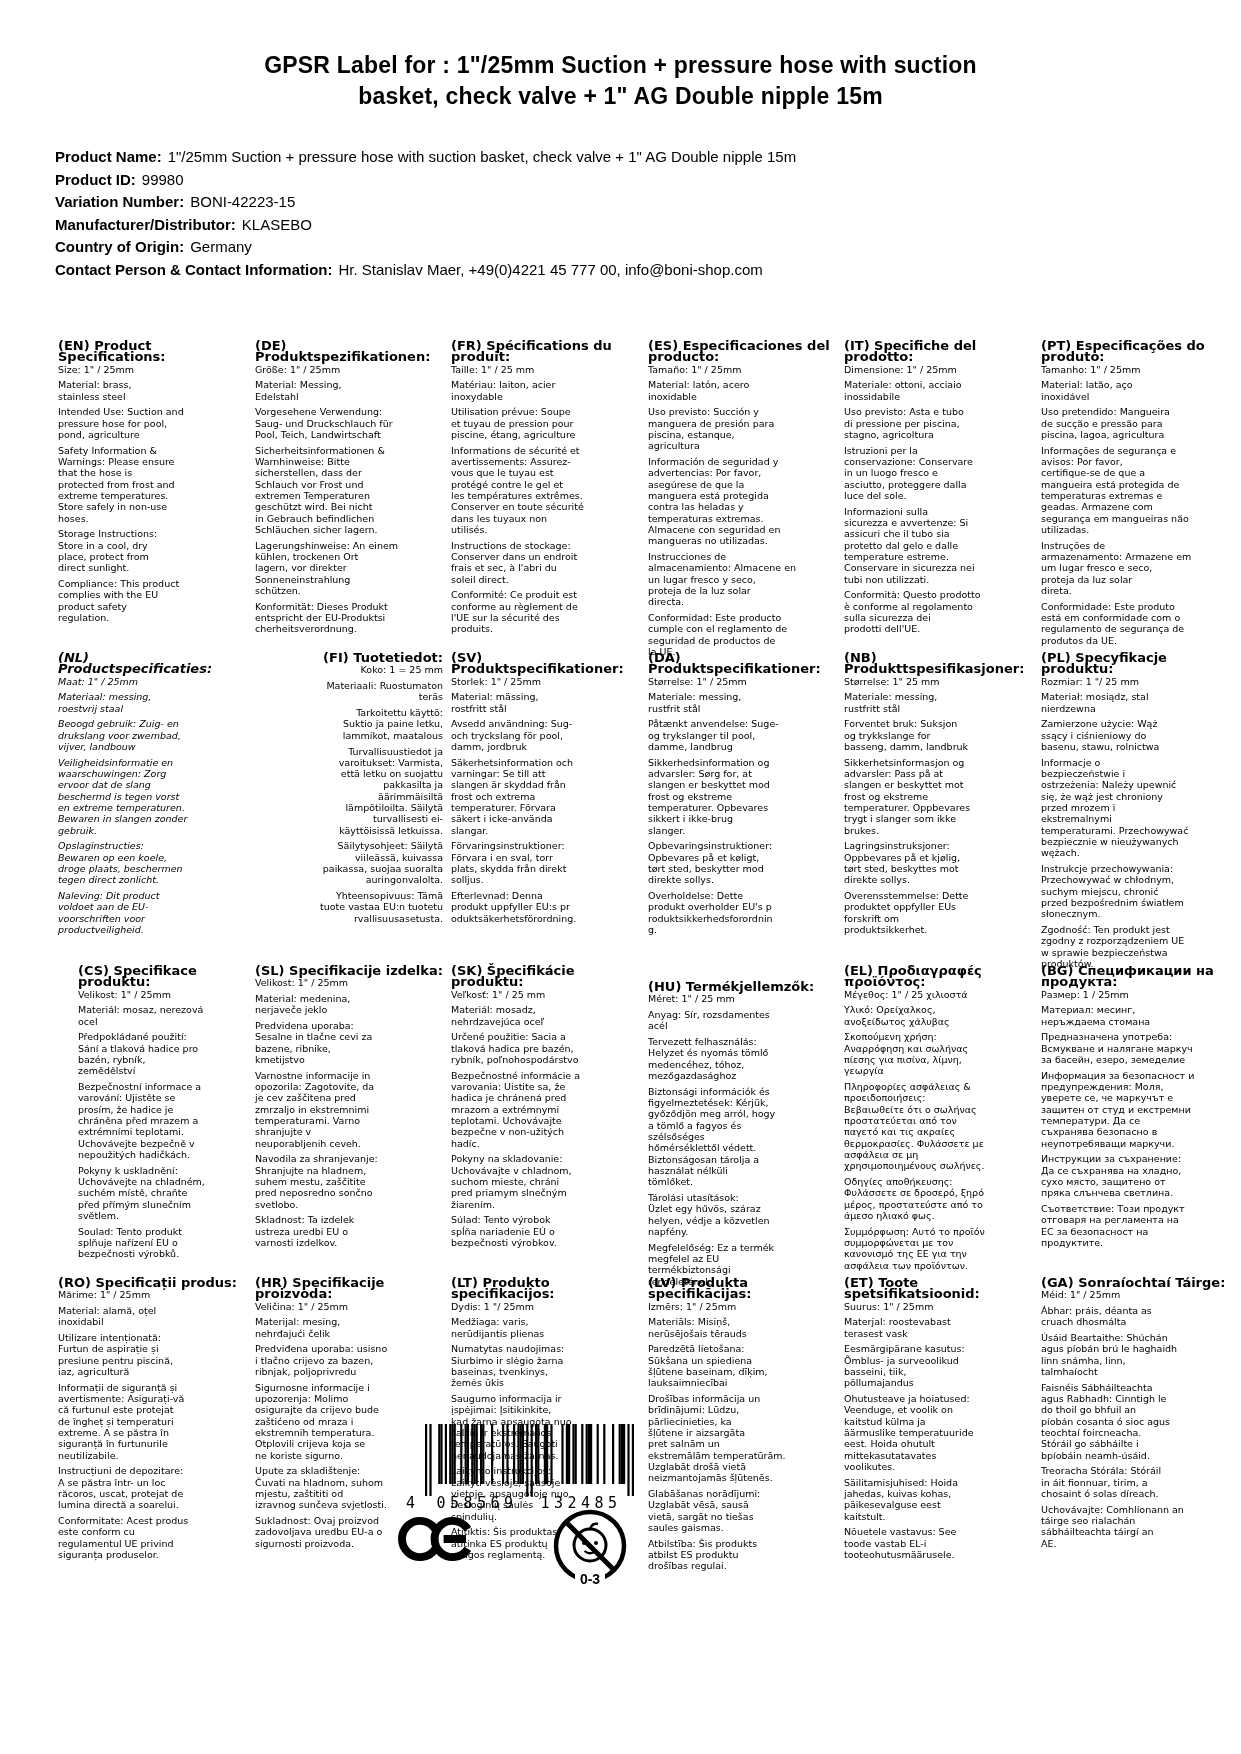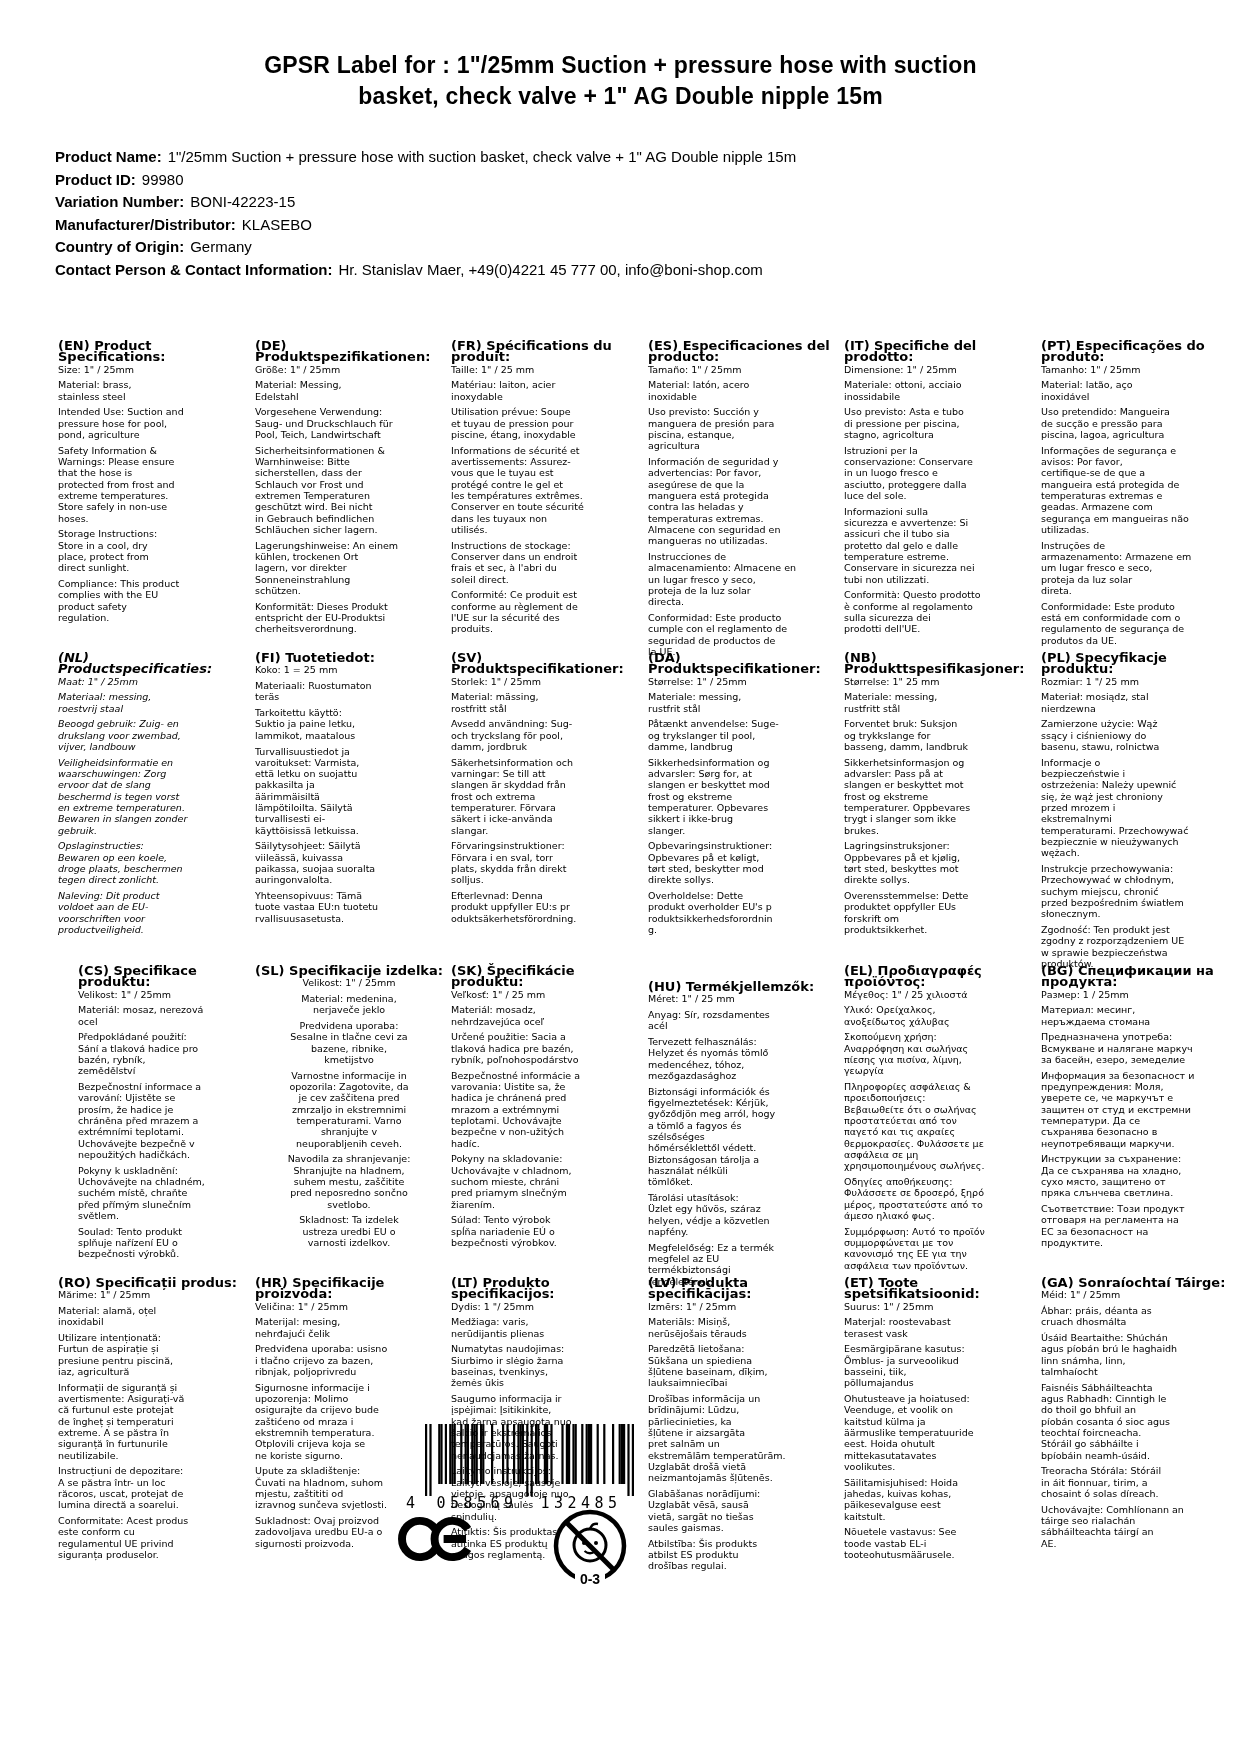--- a/index.html
+++ b/index.html
@@ -101,21 +101,21 @@
 entspricht der EU-Produktsi
 cherheitsverordnung.</p>
       </div>
       <div class="lang-block" style="left: 451px; top: 340px;">
         <div class="lang-heading">(FR) Spécifications du produit:</div>
         <p class="lang-para">Taille: 1" / 25 mm</p>
         <p class="lang-para">Matériau: laiton, acier
 inoxydable</p>
         <p class="lang-para">Utilisation prévue: Soupe
 et tuyau de pression pour
-piscine, étang, inoxydable</p>
+piscine, étang, agriculture</p>
         <p class="lang-para">Informations de sécurité et
 avertissements: Assurez-
 vous que le tuyau est
 protégé contre le gel et
 les températures extrêmes.
 Conserver en toute sécurité
 dans les tuyaux non
 utilisés.</p>
         <p class="lang-para">Instructions de stockage:
 Conserver dans un endroit
@@ -221,21 +221,21 @@
 gebruik.</p>
         <p class="lang-para">Opslaginstructies:
 Bewaren op een koele,
 droge plaats, beschermen
 tegen direct zonlicht.</p>
         <p class="lang-para">Naleving: Dit product
 voldoet aan de EU-
 voorschriften voor
 productveiligheid.</p>
       </div>
-      <div class="lang-block" style="left: 255px; top: 652px;">
+      <div class="lang-block" style="left: 255px; top: 652px; text-align: right;">
         <div class="lang-heading">(FI) Tuotetiedot:</div>
         <p class="lang-para">Koko: 1 = 25 mm</p>
         <p class="lang-para">Materiaali: Ruostumaton
 teräs</p>
         <p class="lang-para">Tarkoitettu käyttö:
 Suktio ja paine letku,
 lammikot, maatalous</p>
         <p class="lang-para">Turvallisuustiedot ja
 varoitukset: Varmista,
 että letku on suojattu
@@ -368,21 +368,21 @@
 nepoužitých hadičkách.</p>
         <p class="lang-para">Pokyny k uskladnění:
 Uchovávejte na chladném,
 suchém místě, chraňte
 před přímým slunečním
 světlem.</p>
         <p class="lang-para">Soulad: Tento produkt
 splňuje nařízení EU o
 bezpečnosti výrobků.</p>
       </div>
-      <div class="lang-block" style="left: 255px; top: 965px; text-align: center;">
+      <div class="lang-block" style="left: 255px; top: 965px;">
         <div class="lang-heading">(SL) Specifikacije izdelka:</div>
         <p class="lang-para">Velikost: 1" / 25mm</p>
         <p class="lang-para">Material: medenina,
 nerjaveče jeklo</p>
         <p class="lang-para">Predvidena uporaba:
 Sesalne in tlačne cevi za
 bazene, ribnike,
 kmetijstvo</p>
         <p class="lang-para">Varnostne informacije in
 opozorila: Zagotovite, da

